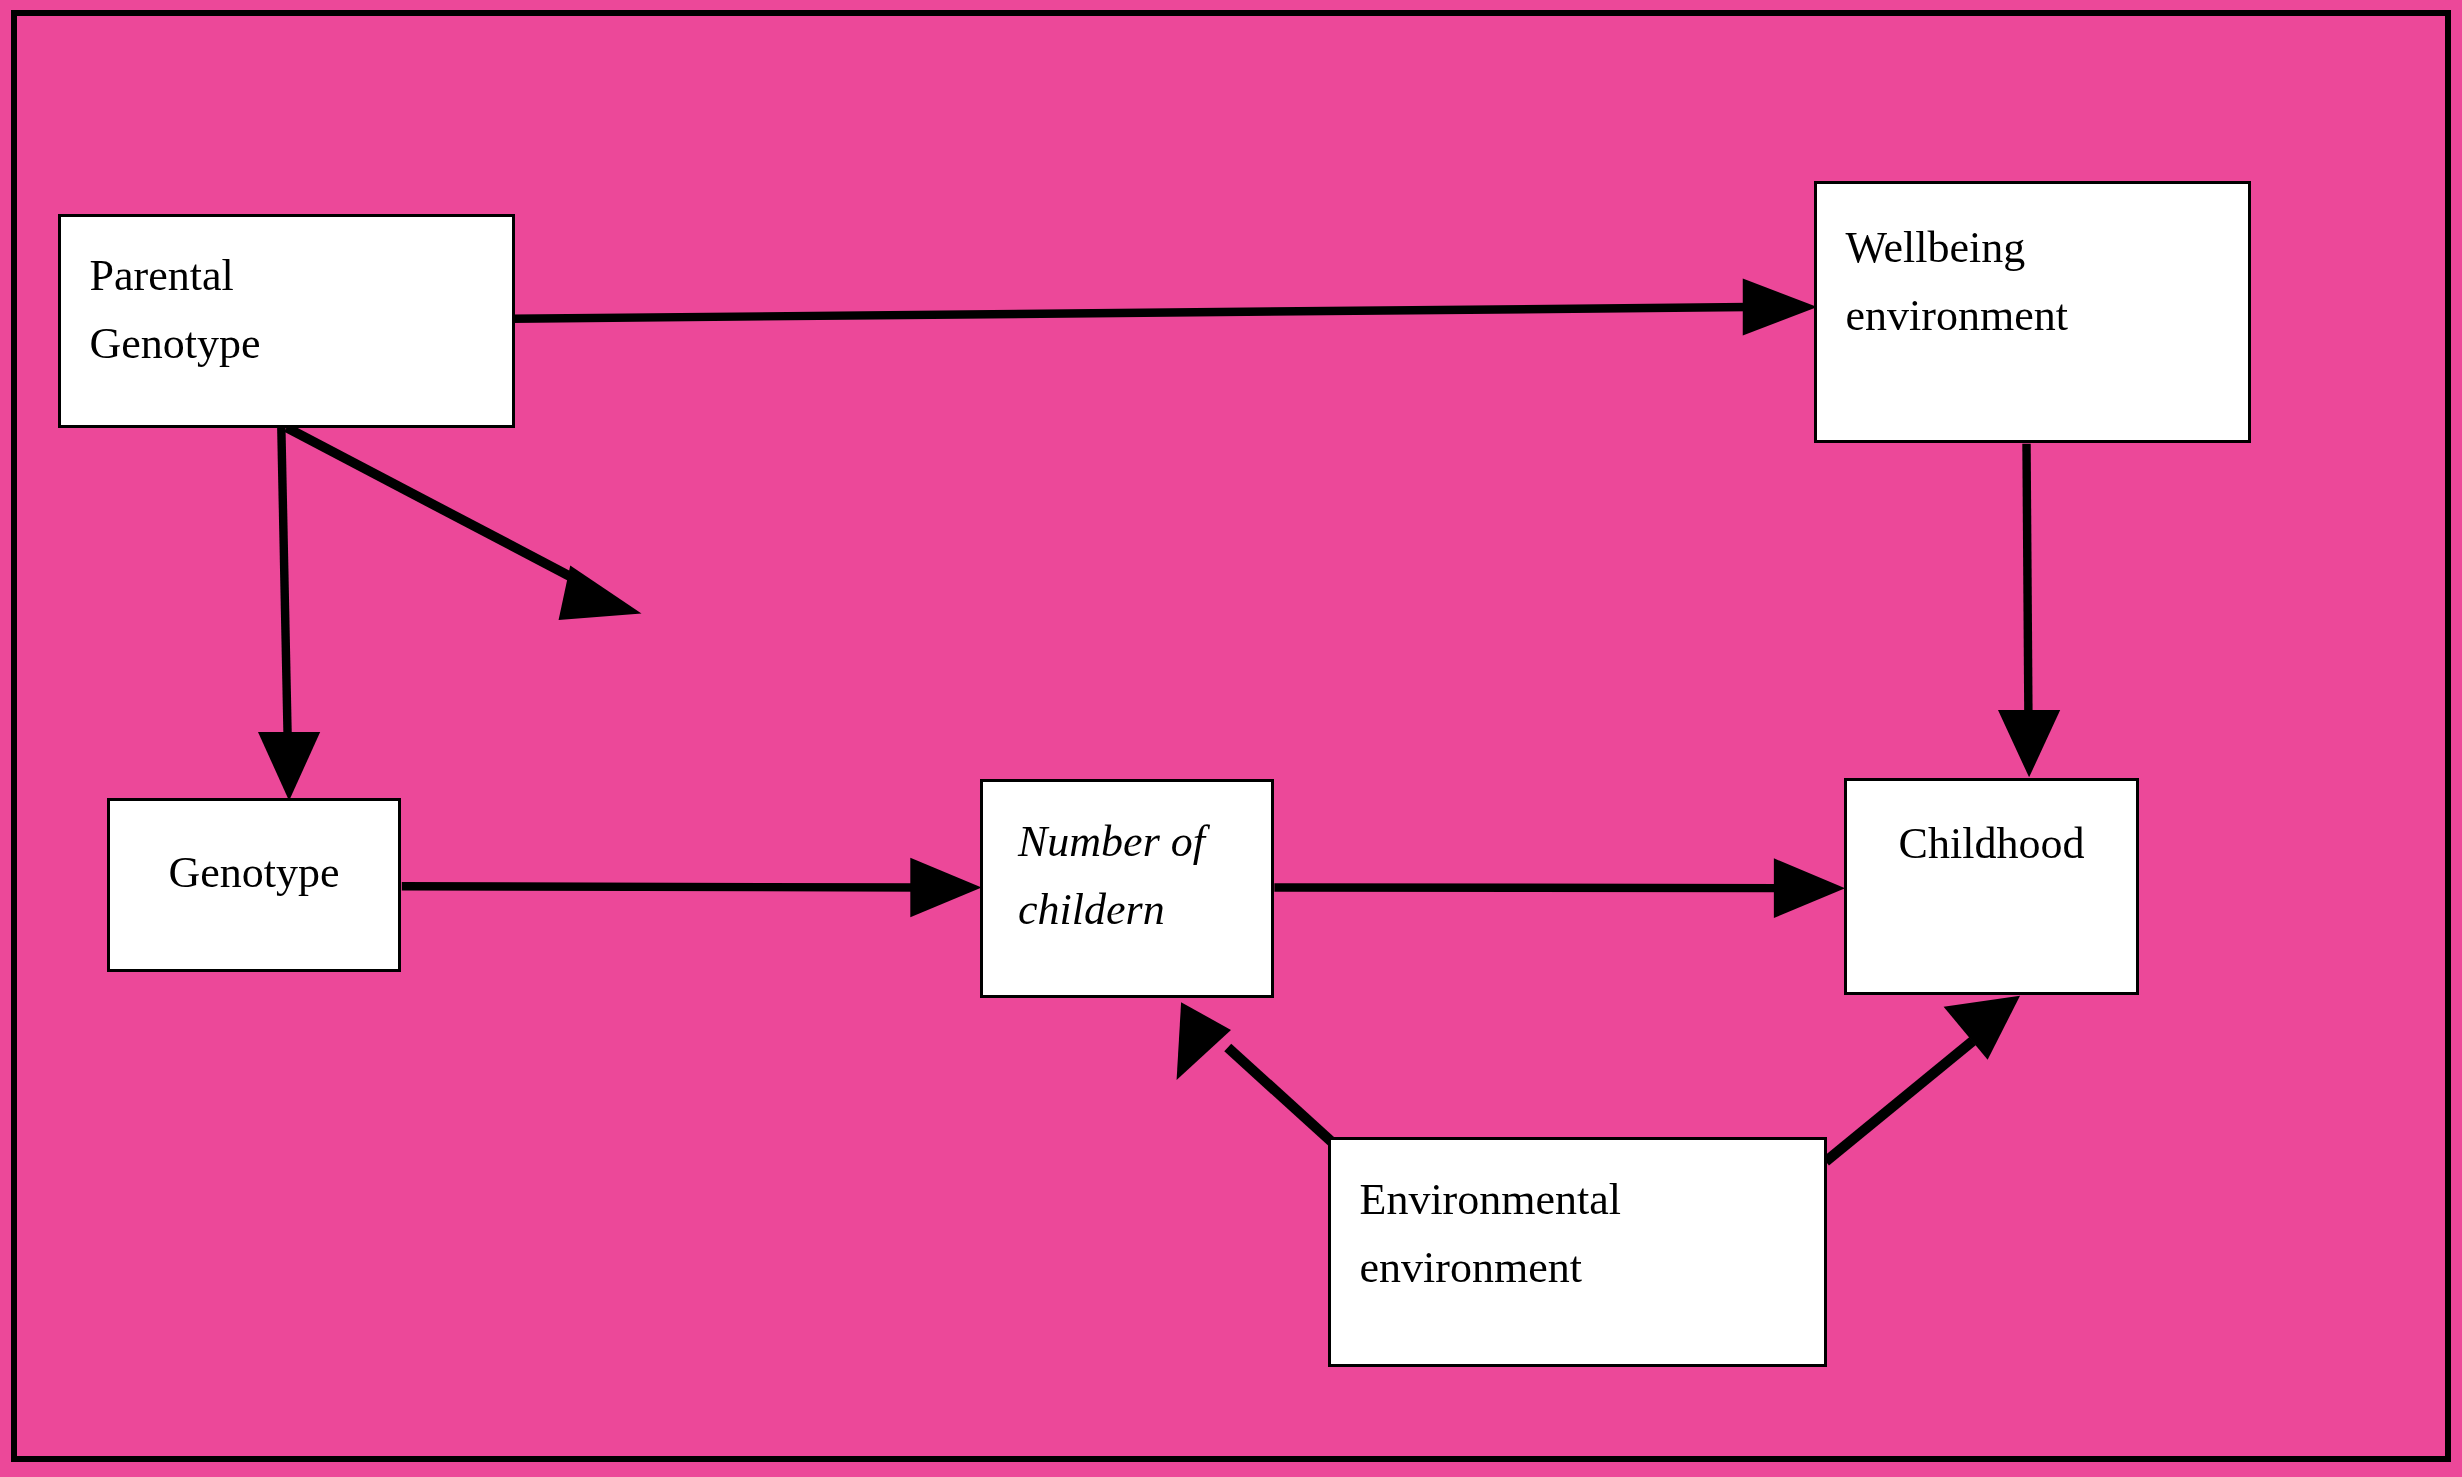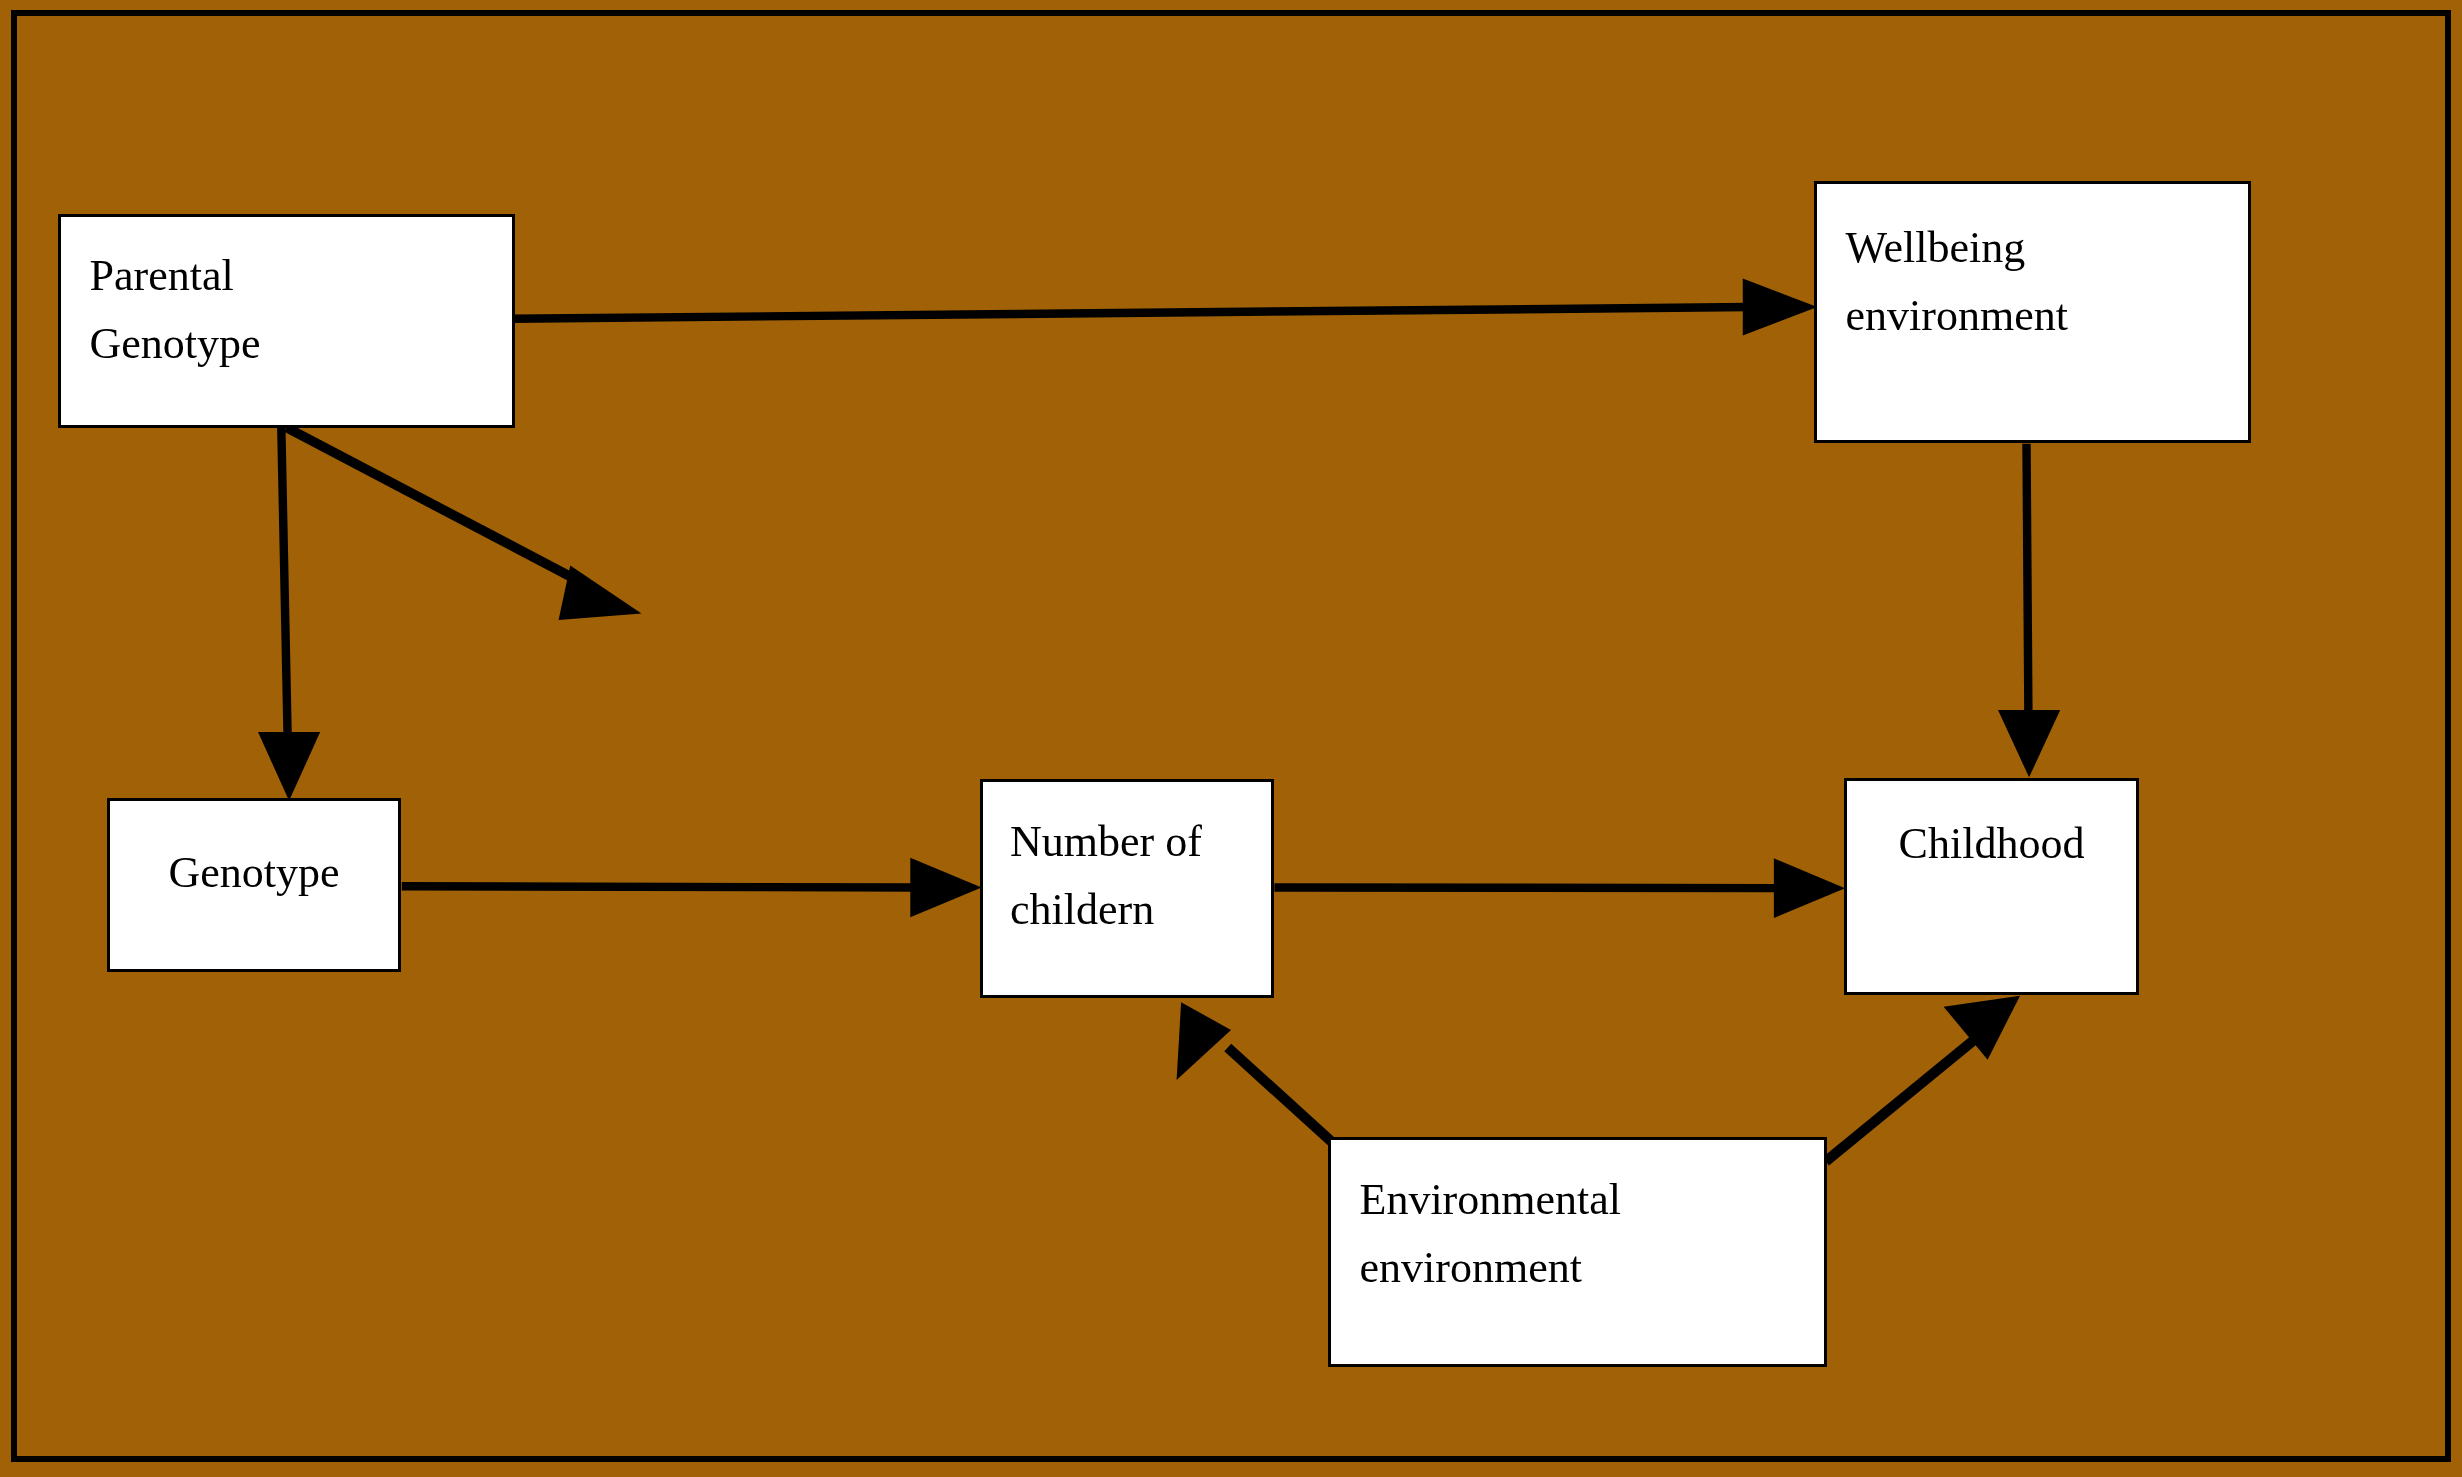--- a/index.html
+++ b/index.html
@@ -4,21 +4,21 @@
 <style>
   html, body {
     margin: 0;
     padding: 0;
     background: #ffffff;
   }
   #canvas {
     position: relative;
     width: 2462px;
     height: 1477px;
-    background: #a16207;
+    background: #ec4899;
     overflow: hidden;
     font-family: "Liberation Serif", "DejaVu Serif", serif;
   }
   #outer-border {
     position: absolute;
     left: 11px;
     top: 9.7px;
     width: 2440px;
     height: 1452px;
     border: 6.5px solid #000000;
@@ -35,21 +35,21 @@
     position: absolute;
     left: 0;
     right: 0;
     color: #000000;
     font-size: 44px;
     line-height: 1.55;
     white-space: pre-line;
   }
   .lbl-left   { text-align: left;   padding-left: 28.5px;  padding-right: 15.6px; }
   .lbl-center { text-align: center; padding-left: 11.7px;  padding-right: 11.7px; }
-  .lbl-just   { text-align: justify; padding-left: 27px; padding-right: 26px; }
+  .lbl-just   { text-align: justify; padding-left: 35px; padding-right: 26px; font-style: italic; }
   .lbl-just::after { content: ""; display: inline-block; width: 100%; }
 
   
   #node-parental-genotype      { left: 58px;   top: 214px;  width: 457px; height: 214px; }
   #node-parental-genotype .node-label { top: 24.6px; }
 
   #node-childhood-environment  { left: 1814px; top: 181px;  width: 437px; height: 262px; }
   #node-childhood-environment .node-label { top: 30px; }
 
   #node-number-of-siblings     { left: 640px;  top: 465px;  width: 354px; height: 238px; }

